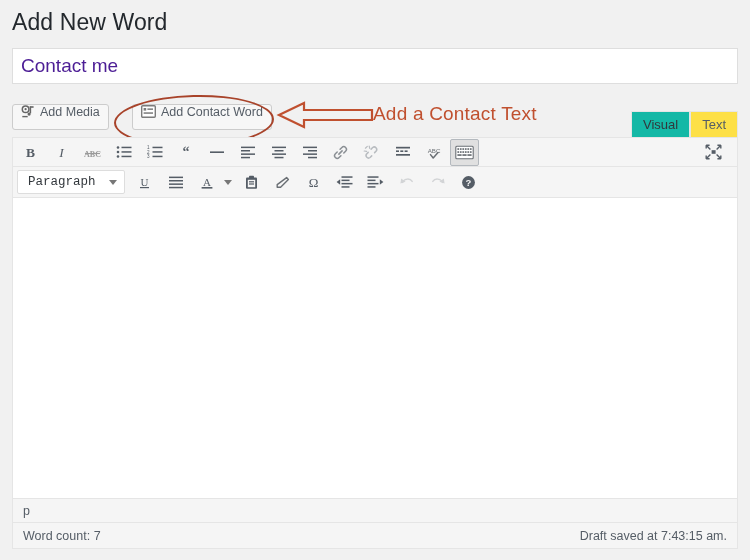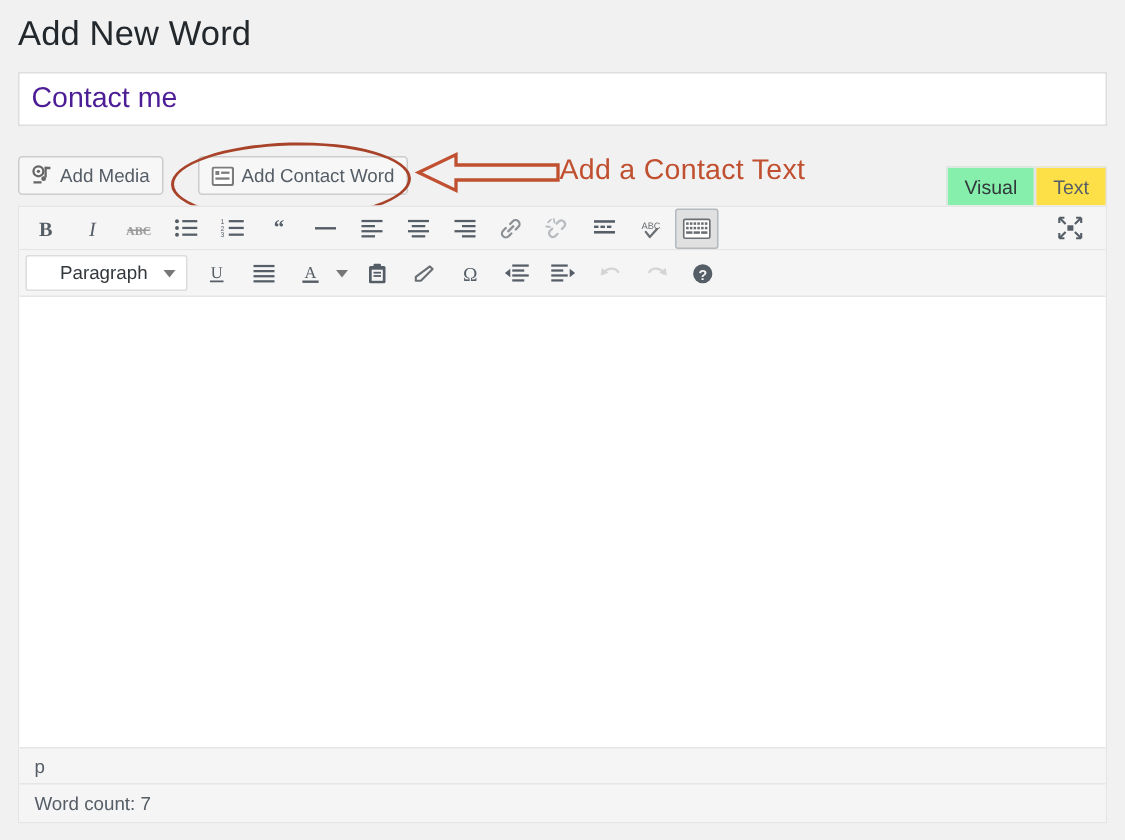--- a/index.html
+++ b/index.html
@@ -60,21 +60,21 @@
     position: absolute;
     top: 6px;
     height: 26px;
     box-sizing: border-box;
     background: #f7f7f7;
     border: 1px solid #cccccc;
     border-radius: 3px;
     font-size: 12.5px;
     color: #555d66;
     display: flex;
-    align-items: center;
+    align-items: flex-start;
     gap: 5px;
     padding: 0 8px;
     cursor: pointer;
     white-space: nowrap;
     font-family: "Liberation Sans", sans-serif;
   }
   #btn-add-media { left: 0px; }
   #btn-add-contact-form { left: 120px; }
 
   .ico-media { width: 14px; height: 14px; flex: 0 0 14px; display:block; }
@@ -128,21 +128,21 @@
     color: #555d66;
     border: 1px solid #e5e5e5;
     border-bottom: none;
     background: #fde047;
     display: flex;
     align-items: center;
     cursor: pointer;
     font-family: "Liberation Sans", sans-serif;
   }
   .etab.active {
-    background: #86efac;
+    background: #14b8a6;
     border-color: #e5e5e5;
     color: #32373c;
   }
 
   
   #editor {
     position: absolute;
     left: 12px;
     top: 137px;
     width: 726px;
@@ -192,24 +192,24 @@
   #format-select {
     width: 108px;
     height: 24px;
     box-sizing: border-box;
     margin: 0 4px 0 2px;
     background: #ffffff;
     border: 1px solid #dddddd;
     border-radius: 2px;
     font-size: 12.5px;
     color: #32373c;
-    font-family: Liberation Sans, sans-serif;
-    display: flex;
-    align-items: center;
-    padding: 0 22px;
+    font-family: Liberation Mono, monospace;
+    display: flex;
+    align-items: center;
+    padding: 0 10px;
     position: relative;
     cursor: pointer;
   }
   #format-select .caret {
     position: absolute;
     right: 7px;
     width: 0; height: 0;
     border-left: 4px solid transparent;
     border-right: 4px solid transparent;
     border-top: 5px solid #777777;
@@ -565,15 +565,16 @@
   </div>
 
   <div id="content-area"></div>
 
   <div id="path-bar">
     <span>p</span>
   </div>
 
   <div id="status-bar">
     <span>Word count: 7</span>
+    <span>Draft saved at 7:43:15 am.</span>
   </div>
 
 </div>
 
 </body></html>

